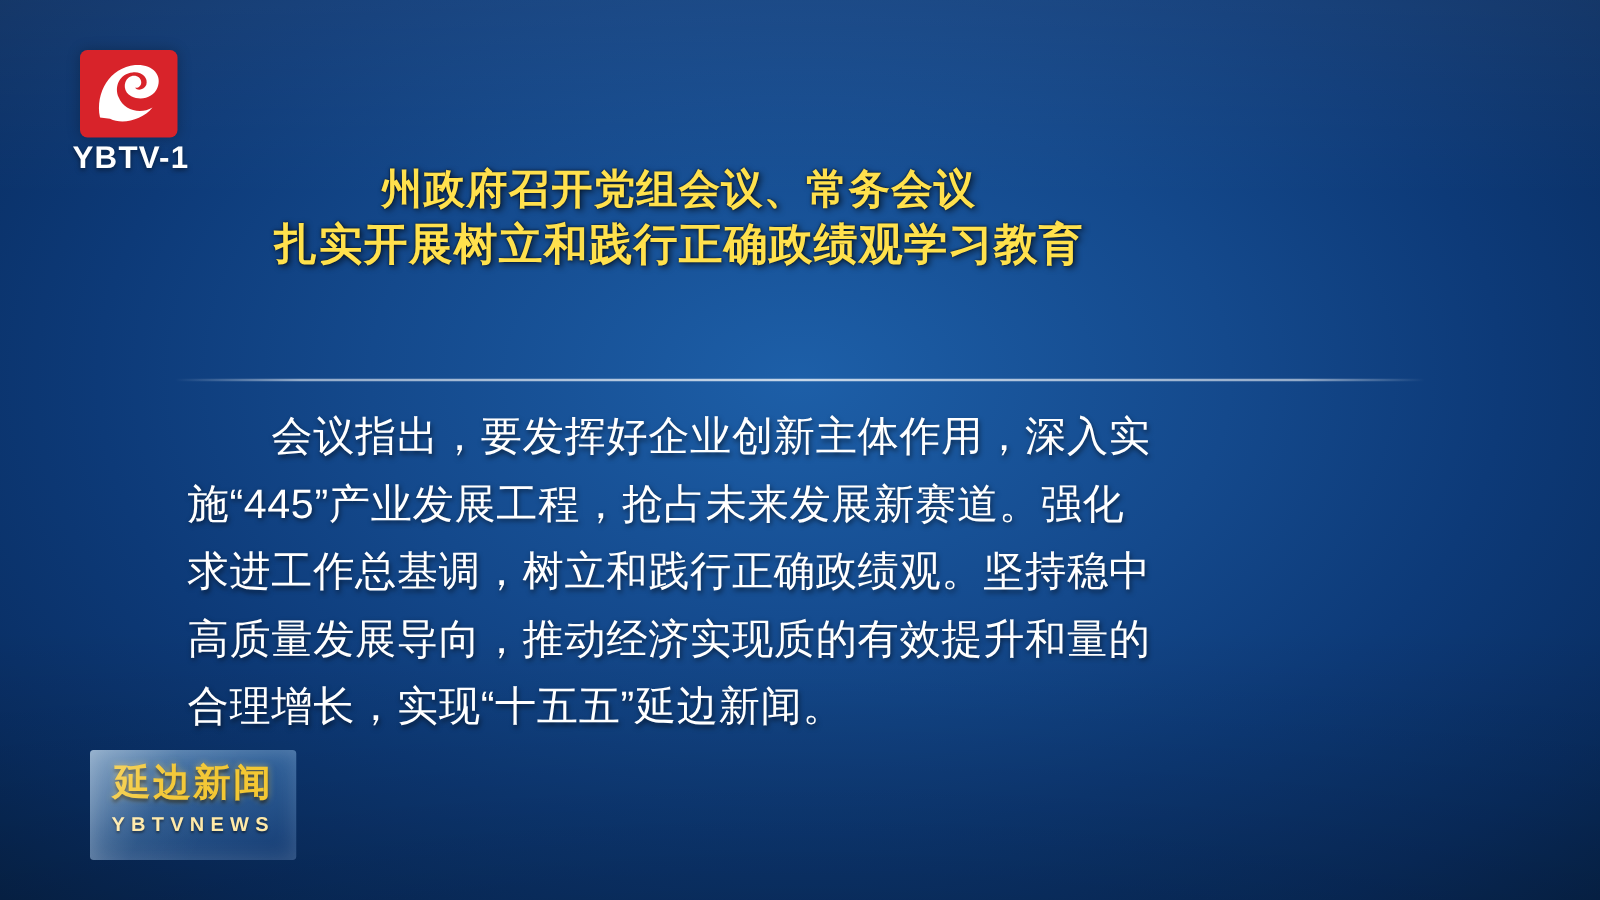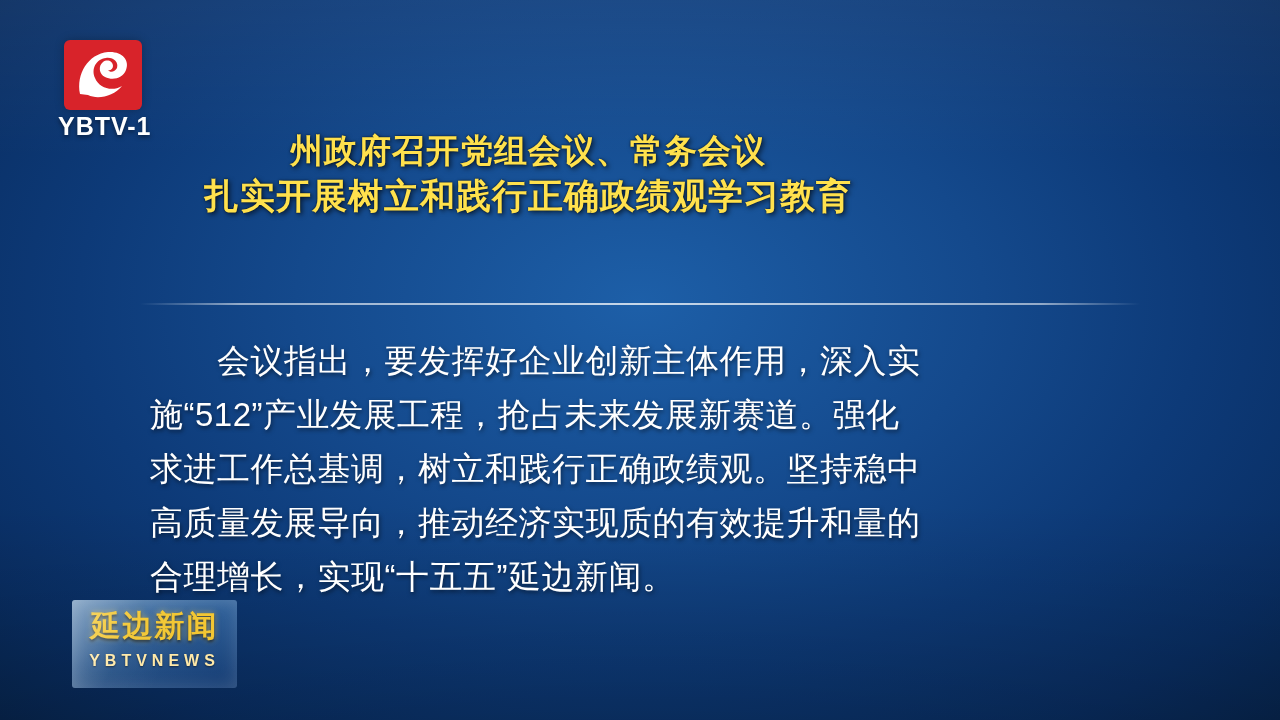--- a/index.html
+++ b/index.html
@@ -65,20 +65,21 @@
   }
 
   
   #headline {
     position: absolute;
     left: 0;
     top: 128px;
     width: 1056px;
     text-align: center;
     z-index: 4;
+    padding-left: 15px;
   }
   #headline .line {
     color: #ffe14d;
     font-weight: bold;
     font-size: 34px;
     line-height: 45px;
     letter-spacing: 1px;
     text-shadow: 2px 2px 5px rgba(0,0,0,0.65), 0 0 2px rgba(0,0,0,0.8);
     white-space: nowrap;
   }
@@ -96,21 +97,20 @@
     z-index: 4;
   }
 
   
   #body-copy {
     position: absolute;
     left: 150px;
     top: 322px;
     width: 985px;
     z-index: 4;
-    margin-top: 12px;
   }
   #body-copy .ln {
     color: #ffffff;
     font-size: 33px;
     line-height: 54px;
     letter-spacing: 0.5px;
     text-shadow: 1px 2px 4px rgba(0,0,0,0.55);
     white-space: nowrap;
   }
 
@@ -174,21 +174,21 @@
 
   <div id="headline">
     <div class="line l1">州政府召开党组会议、常务会议</div>
     <div class="line l2">扎实开展树立和践行正确政绩观学习教育</div>
   </div>
 
   <div id="divider"></div>
 
   <div id="body-copy">
     <div class="ln">　　会议指出，要发挥好企业创新主体作用，深入实</div>
-    <div class="ln">施“512”产业发展工程，抢占未来发展新赛道。强化</div>
+    <div class="ln">施“445”产业发展工程，抢占未来发展新赛道。强化</div>
     <div class="ln">求进工作总基调，树立和践行正确政绩观。坚持稳中</div>
     <div class="ln">高质量发展导向，推动经济实现质的有效提升和量的</div>
     <div class="ln">合理增长，实现“十五五”延边新闻。</div>
   </div>
 
   <div id="program-bug">
     <div class="cn">延边新闻</div>
     <div class="en">YBTVNEWS</div>
     <div class="sheen"></div>
   </div>

